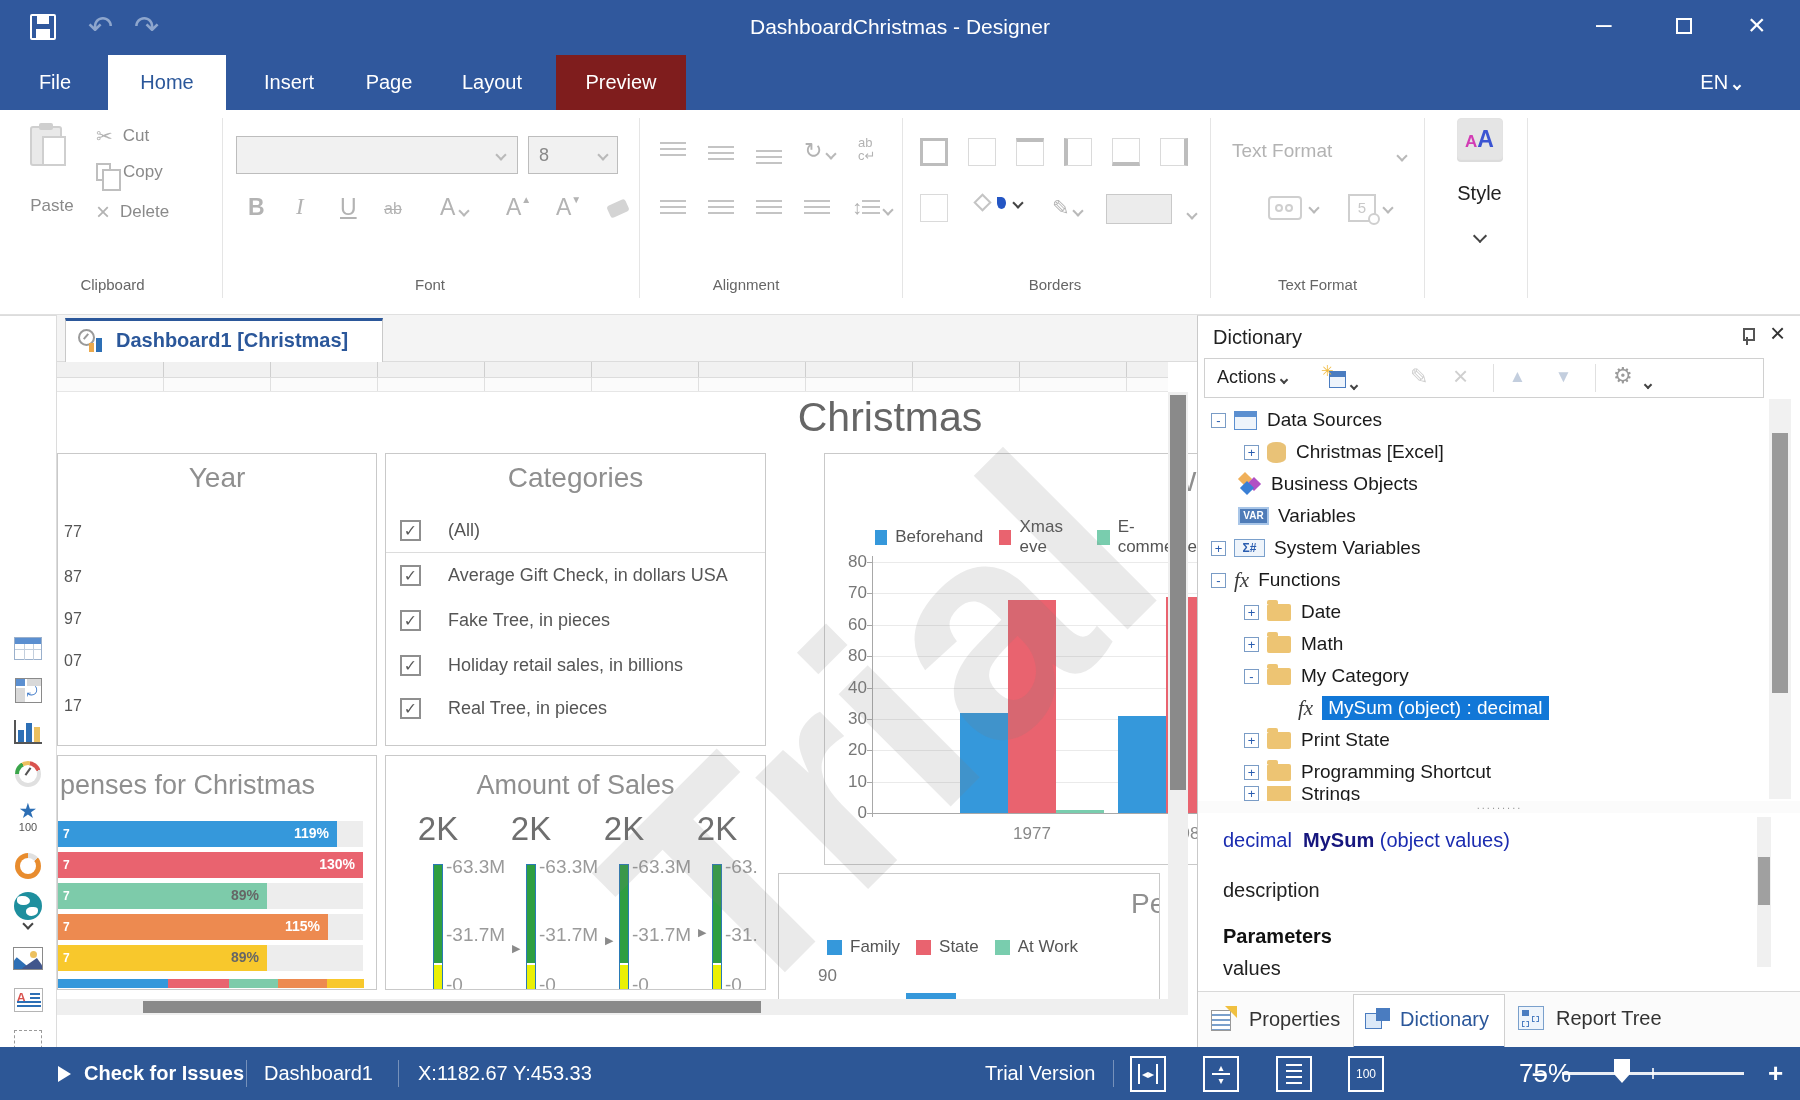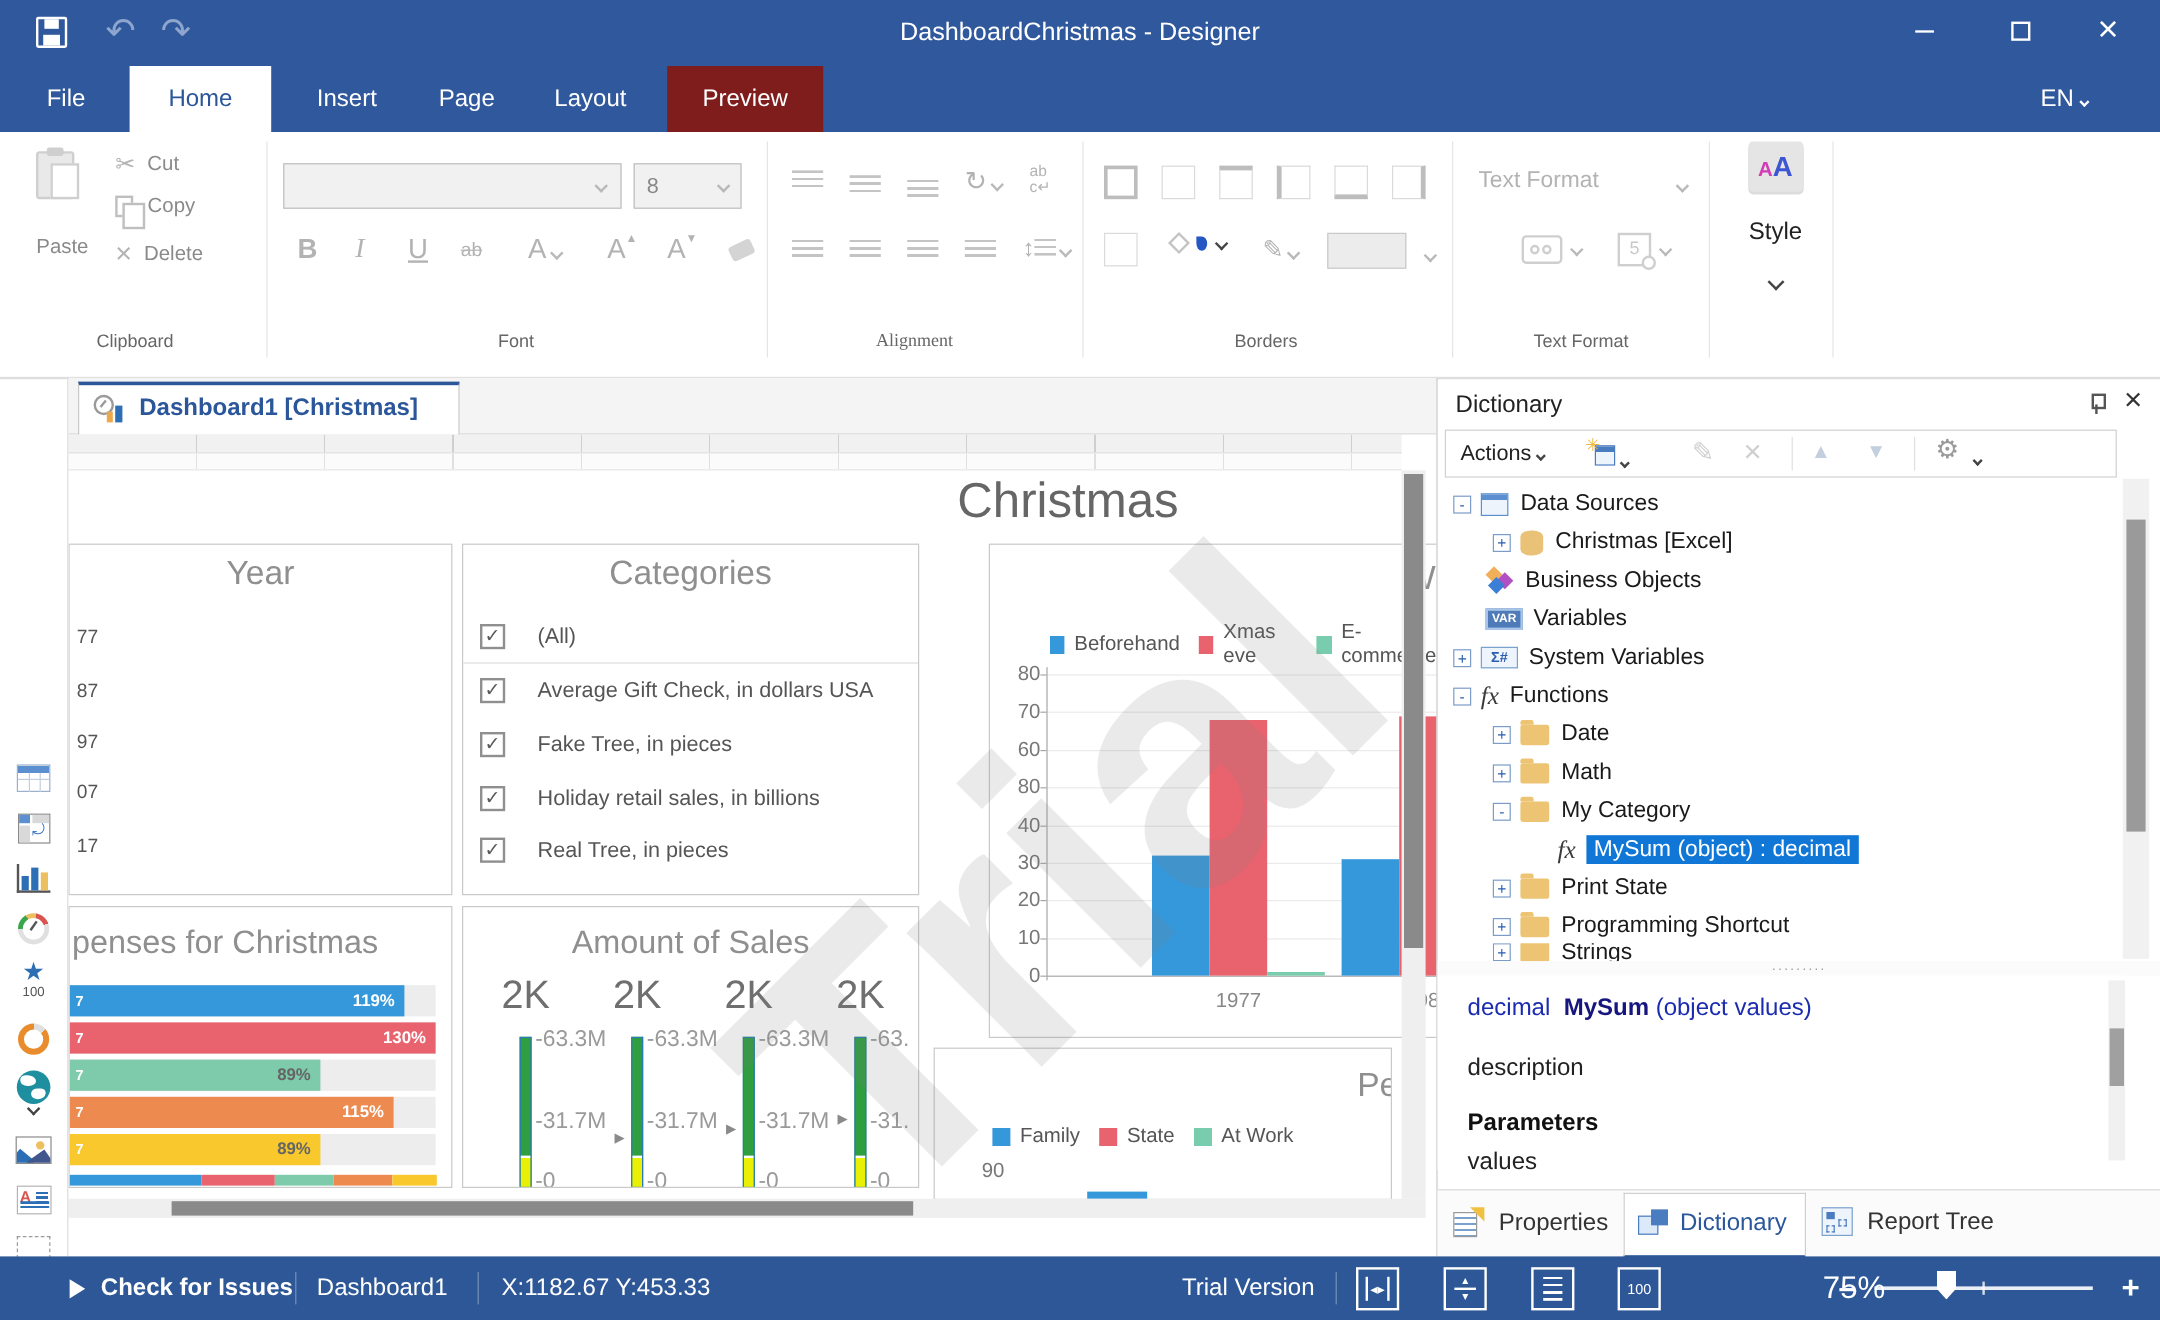--- a/index.html
+++ b/index.html
@@ -204,21 +204,21 @@
     <div class="abs hlines" style="left:756px;top:40px;"></div>
     <div class="abs" style="left:804px;top:28px;">
       <span class="gray" style="font-size:22px;">↻</span> <span class="chev lt"></span></div>
     <div class="abs gray" style="left:858px;top:26px;font-size:13px;line-height:13px;">ab<br>c↵</div>
     <div class="abs hlines" style="left:660px;top:90px;"></div>
     <div class="abs hlines" style="left:708px;top:90px;"></div>
     <div class="abs hlines" style="left:756px;top:90px;"></div>
     <div class="abs hlines" style="left:804px;top:90px;"></div>
     <div class="abs" style="left:852px;top:86px;">
       <span class="gray" style="font-size:20px;">↕</span><span class="hlines" style="display:inline-block;width:18px;height:14px;"></span> <span class="chev lt"></span></div>
-    <div class="glabel" style="left:642px;width:240px;font-family:Liberation Serif, serif;">Alignment</div>
+    <div class="glabel" style="left:626px;width:240px;">Alignment</div>
 
     <div class="bsq b-all" style="left:920px;top:28px;"></div>
     <div class="bsq" style="left:968px;top:28px;"></div>
     <div class="bsq b-top" style="left:1016px;top:28px;"></div>
     <div class="bsq b-left" style="left:1064px;top:28px;"></div>
     <div class="bsq b-bottom" style="left:1112px;top:28px;"></div>
     <div class="bsq b-right" style="left:1160px;top:28px;"></div>
     <div class="bsq" style="left:920px;top:84px;"></div>
     <div class="abs" style="left:976px;top:86px;display:flex;align-items:center;gap:8px;">
       <span class="diamond"></span>

